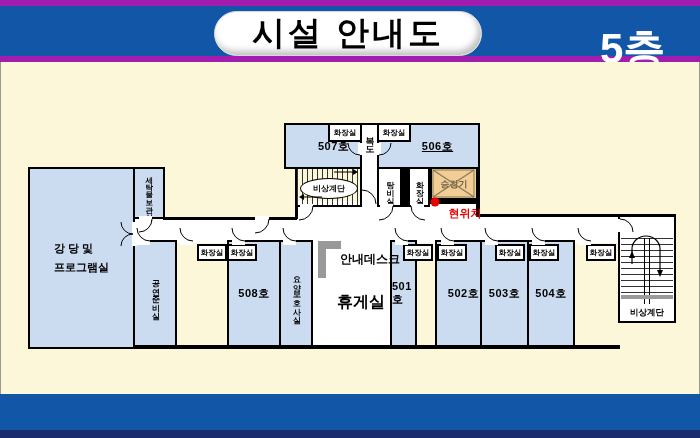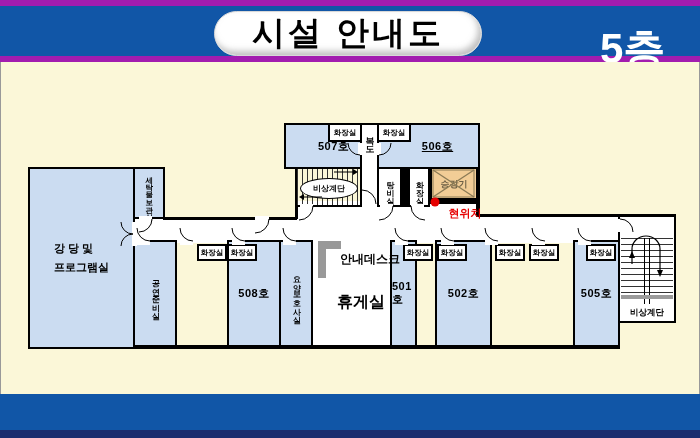--- a/index.html
+++ b/index.html
@@ -126,22 +126,25 @@
   </div>
   <div class="abs room" style="left:279px;top:240px;width:34px;height:107px;">
     <span class="vtext">요양보호사실</span>
   </div>
   <div class="abs room" style="left:390px;top:240px;width:27px;height:107px;">
     <span class="rlabel">501호</span>
   </div>
   <div class="abs room" style="left:435px;top:240px;width:57px;height:107px;">
     <span class="rlabel">502호</span>
   </div>
-  <div class="abs room" style="left:573px;top:240px;width:47px;height:107px;">
-    <span class="rlabel">505호</span>
+  <div class="abs room" style="left:480px;top:240px;width:49px;height:107px;">
+    <span class="rlabel">503호</span>
+  </div>
+  <div class="abs room" style="left:527px;top:240px;width:48px;height:107px;">
+    <span class="rlabel">504호</span>
   </div>
 
   <div class="abs wc" style="left:197px;top:244px;width:30px;height:17px;">
       <span>화장실</span>
     </div>
   <div class="abs wc" style="left:227px;top:244px;width:30px;height:17px;">
       <span>화장실</span>
     </div>
   <div class="abs wc" style="left:403px;top:244px;width:30px;height:17px;">
       <span>화장실</span>

